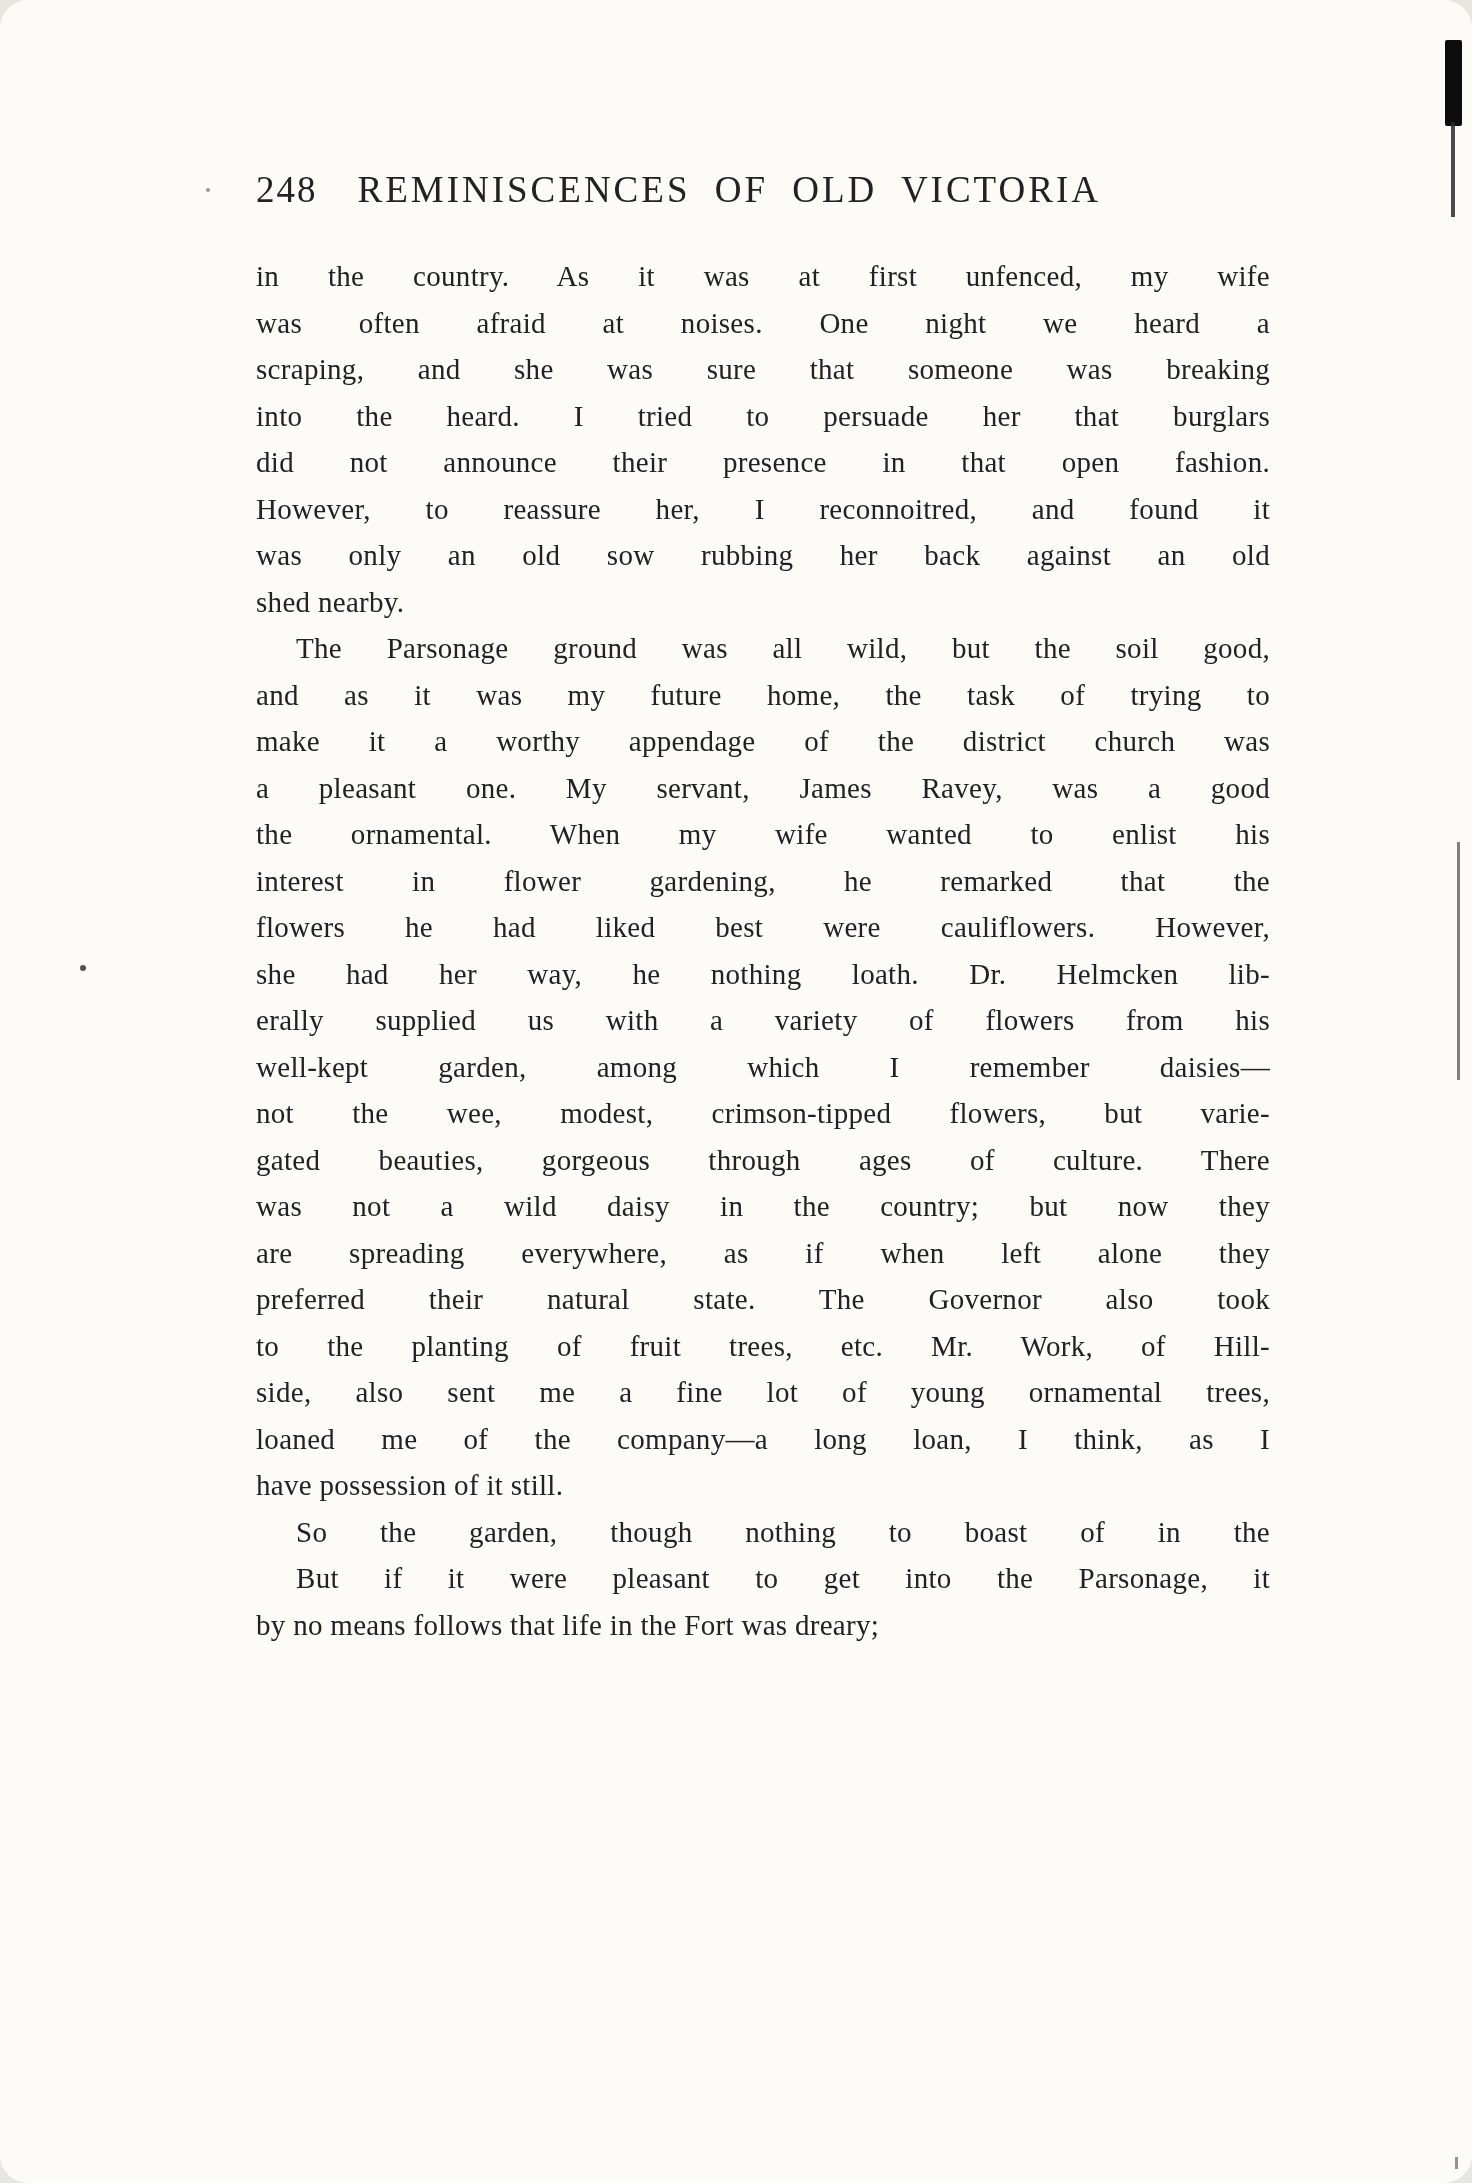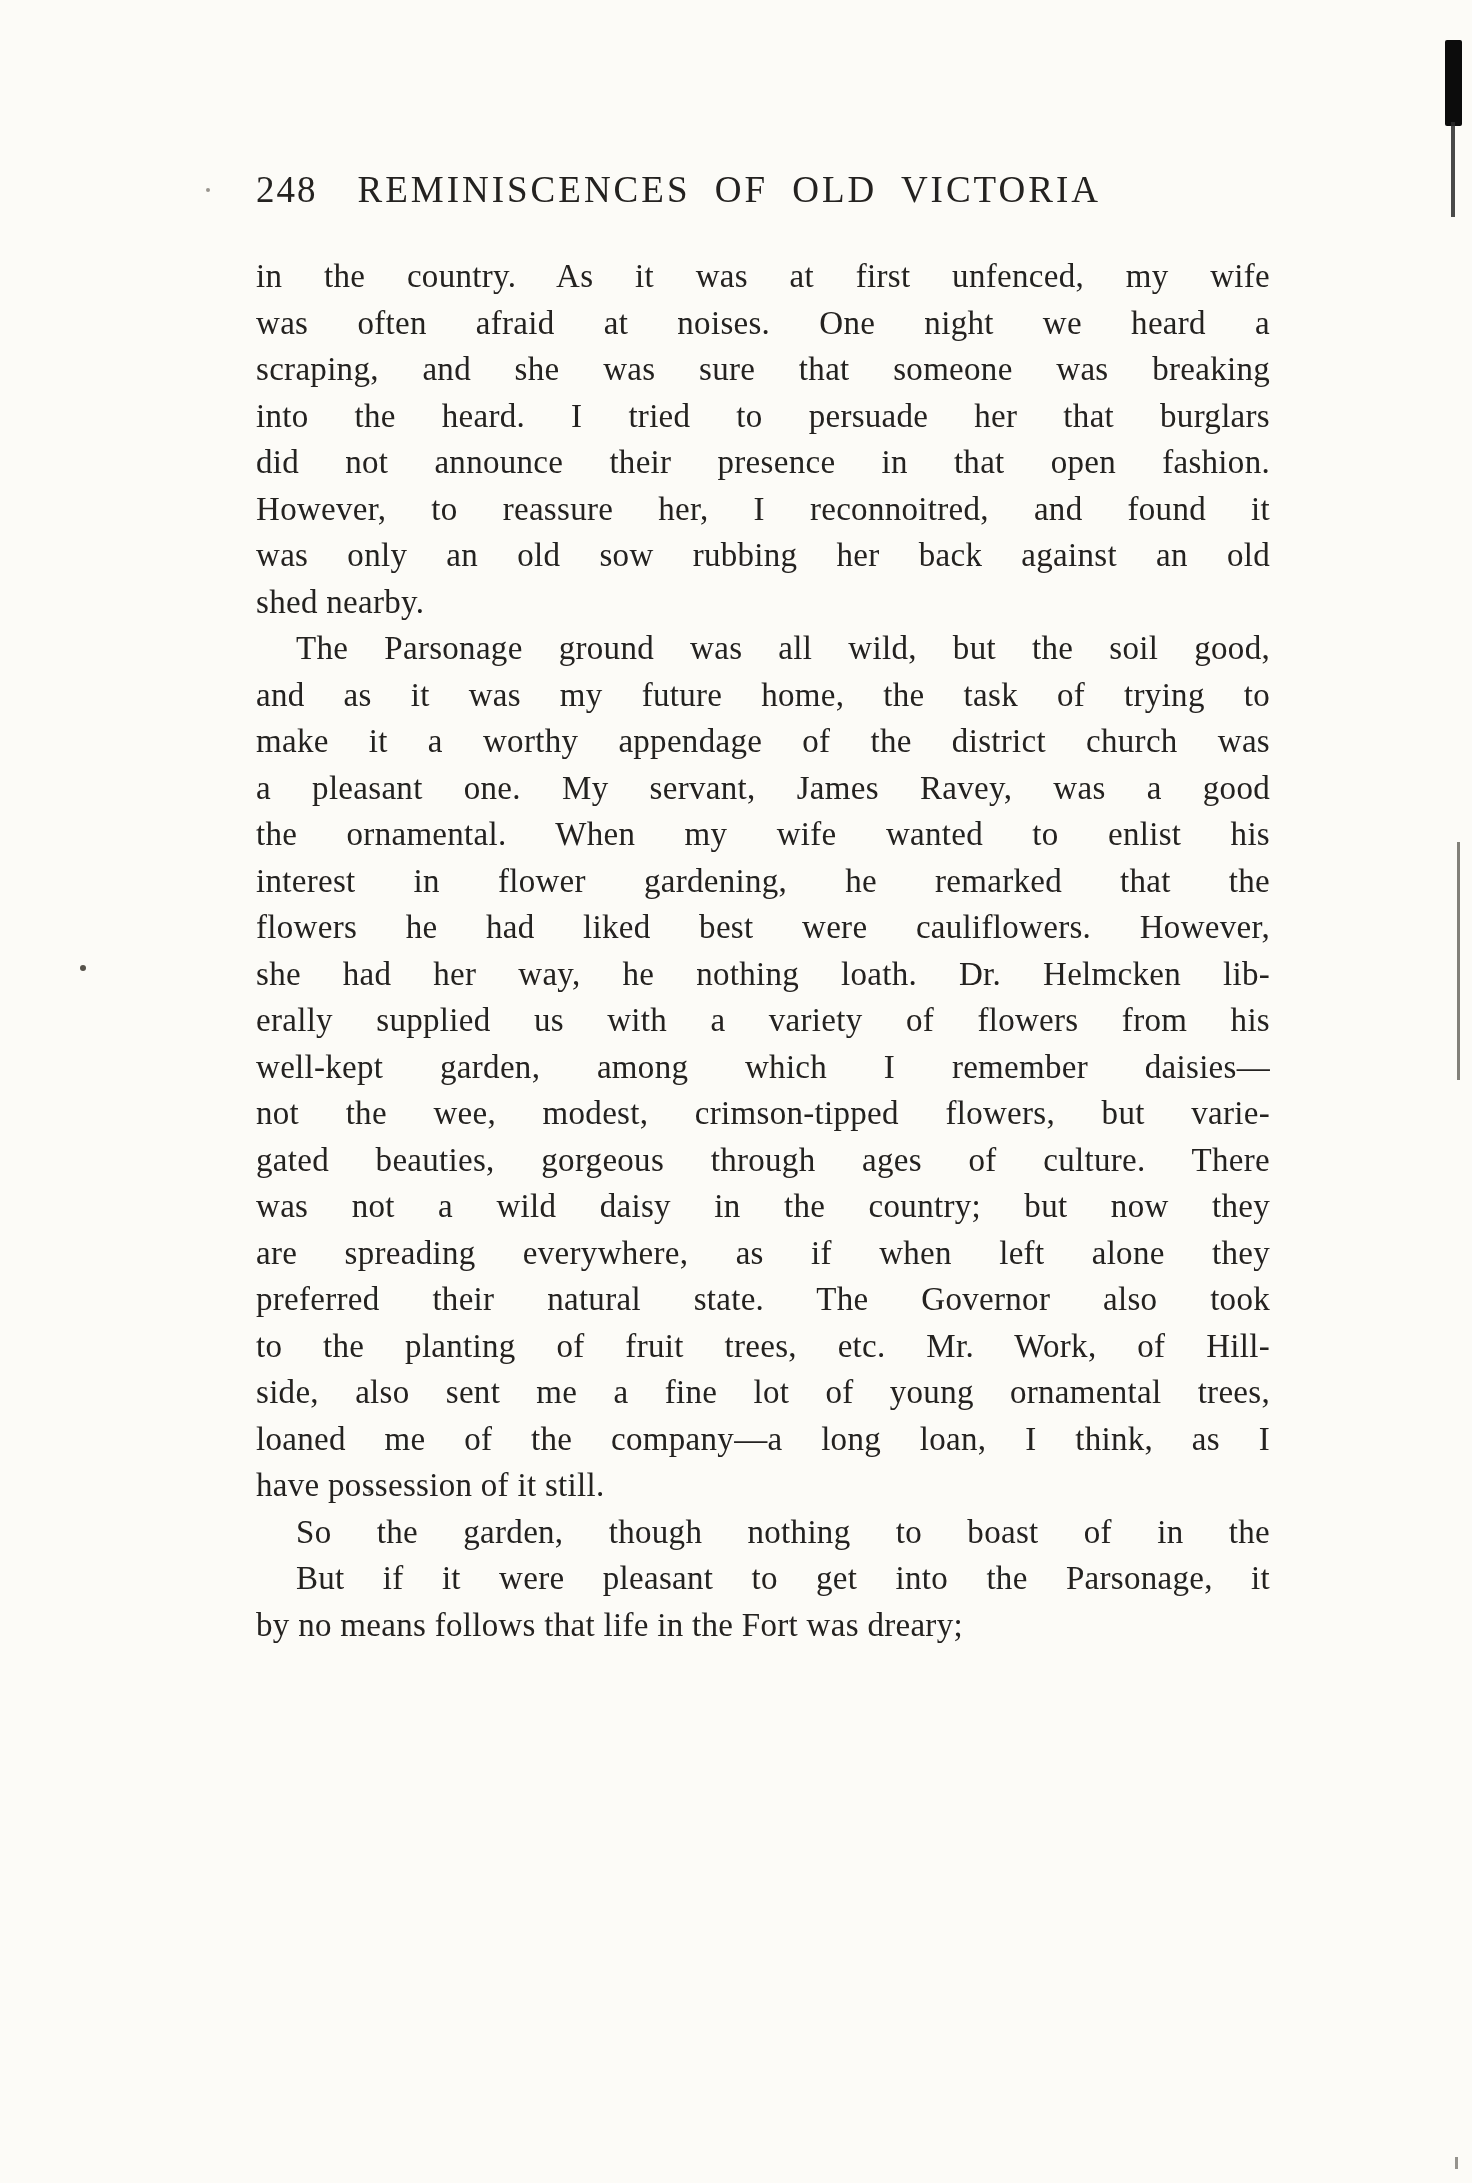--- a/index.html
+++ b/index.html
@@ -5,20 +5,21 @@
   html, body { margin: 0; padding: 0; background: #e8e6e0; }
   .page {
     position: relative;
     width: 1472px;
     height: 2183px;
     margin: 0 auto;
     background: #fcfbf7;
     overflow: hidden;
     font-family: "Liberation Serif", "DejaVu Serif", serif;
     color: #242220;
+    border-radius: 28px;
   }
   .content {
     position: absolute;
     left: 256px;
     top: 168px;
     width: 1014px;
   }
   .page-header {
     display: flex;
     align-items: baseline;
@@ -28,21 +29,21 @@
   }
   .page-header .num {
     margin-right: 40px;
     letter-spacing: 2px;
   }
   .page-header .title {
     letter-spacing: 3px;
     word-spacing: 12px;
   }
   .text-block {
-    font-size: 33px;
+    font-size: 29px;
     line-height: 46.5px;
     letter-spacing: 0.3px;
   }
   .line {
     text-align: justify;
     text-align-last: justify;
   }
   .line.last {
     text-align-last: left;
   }

